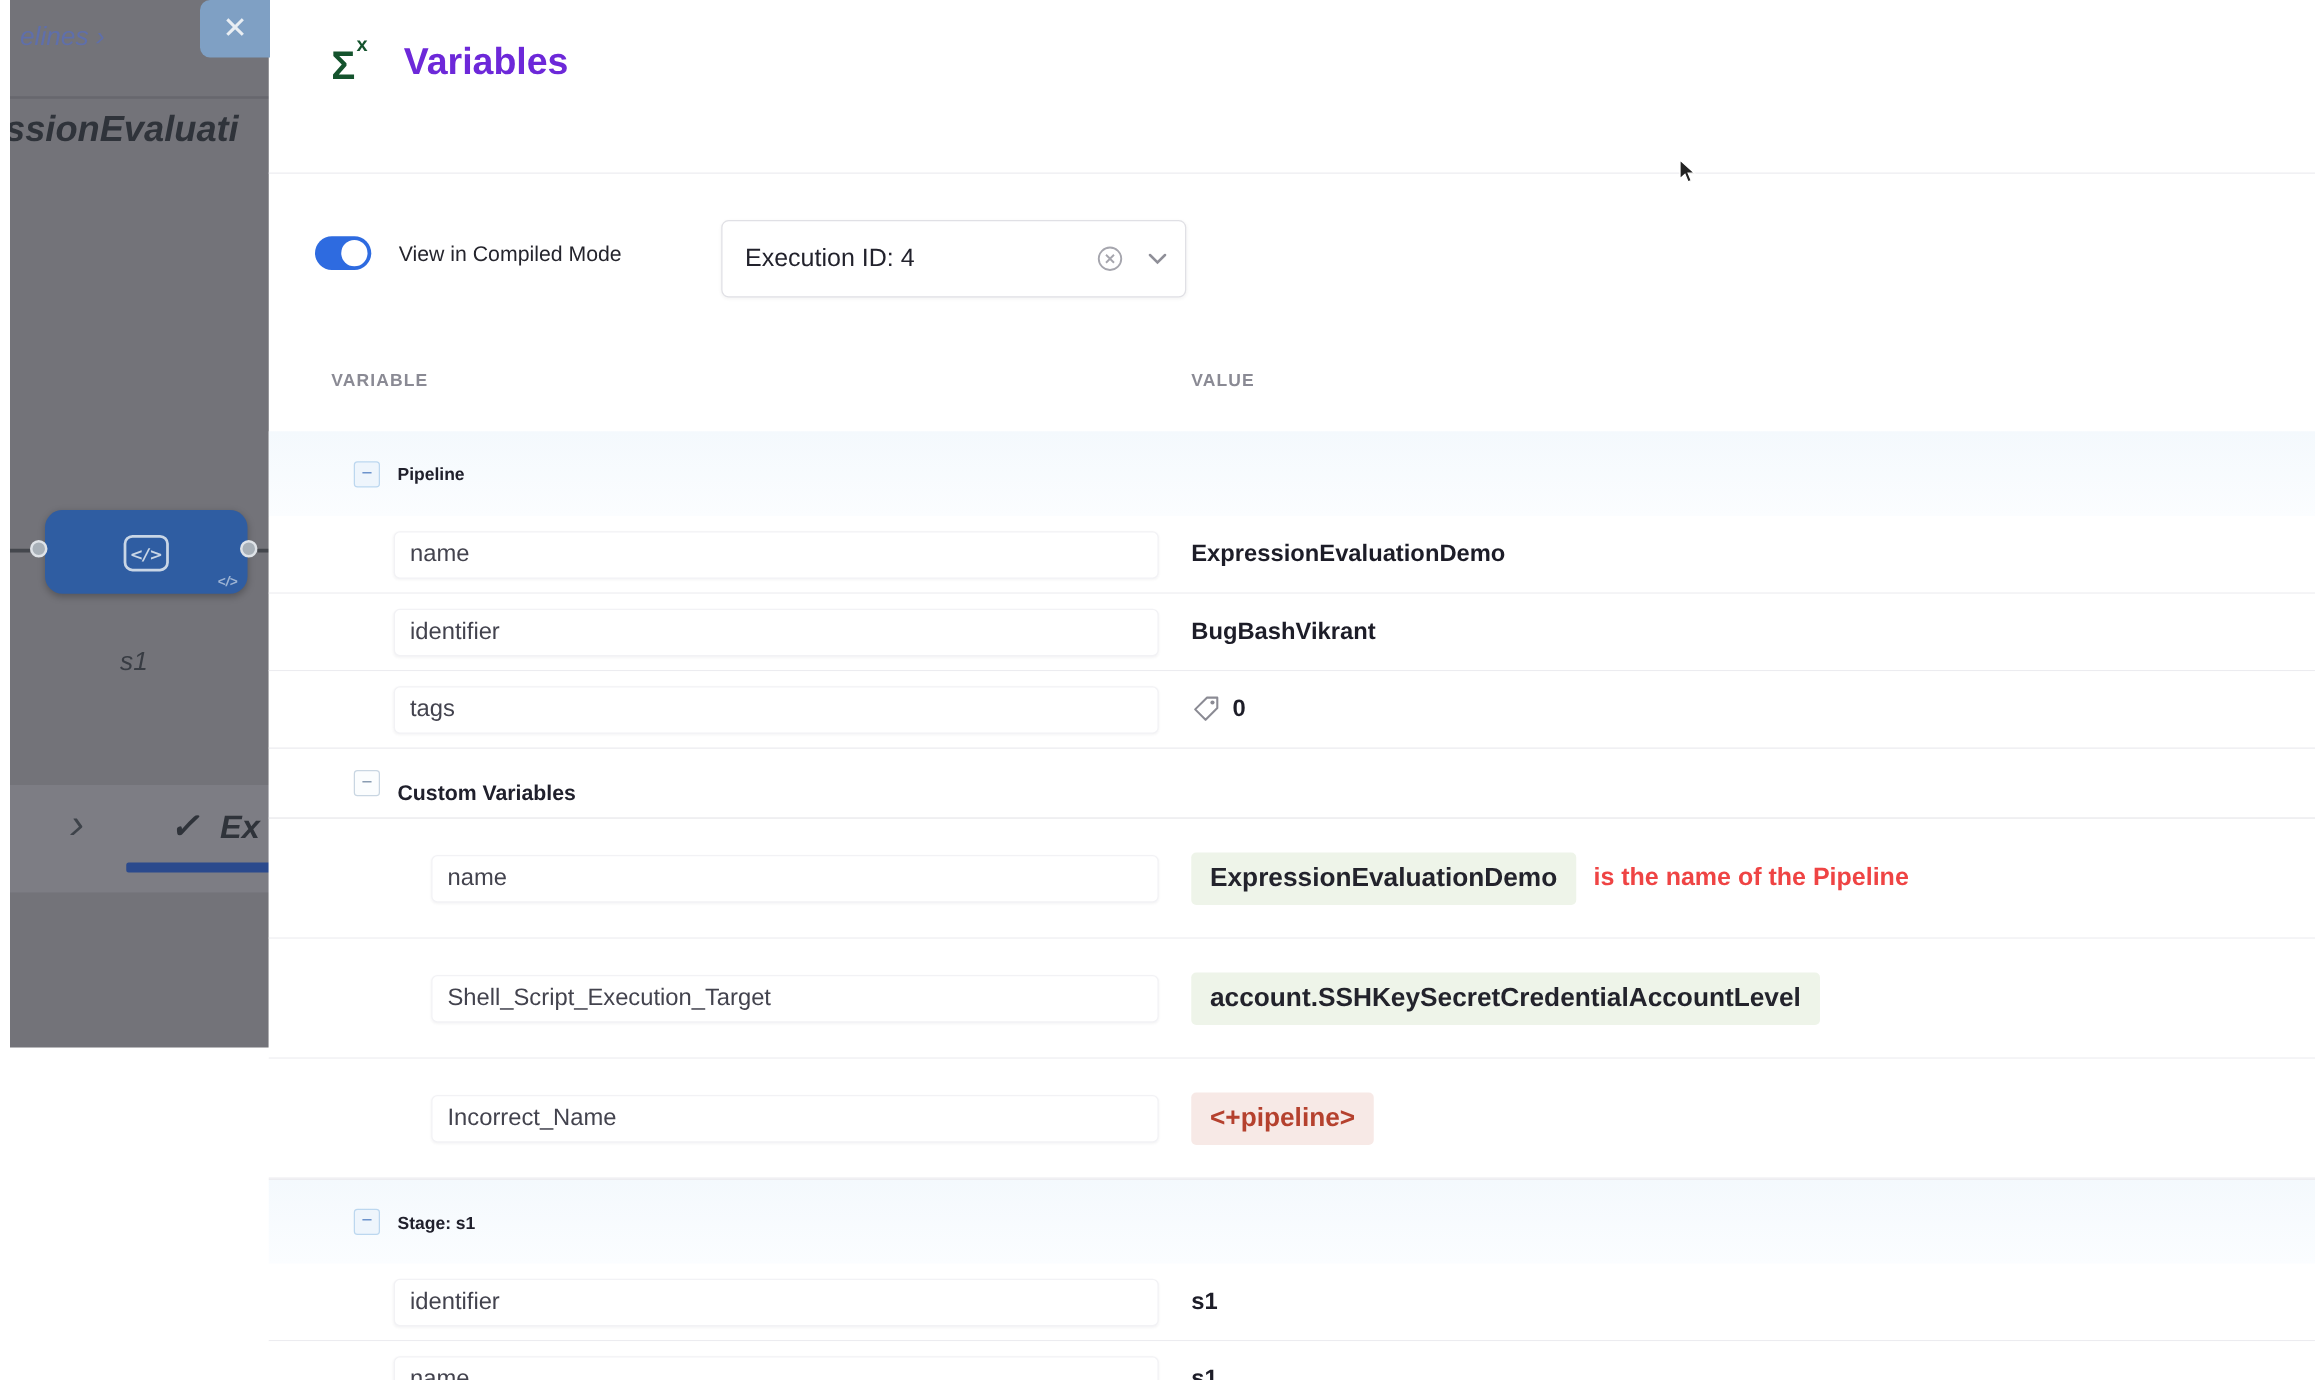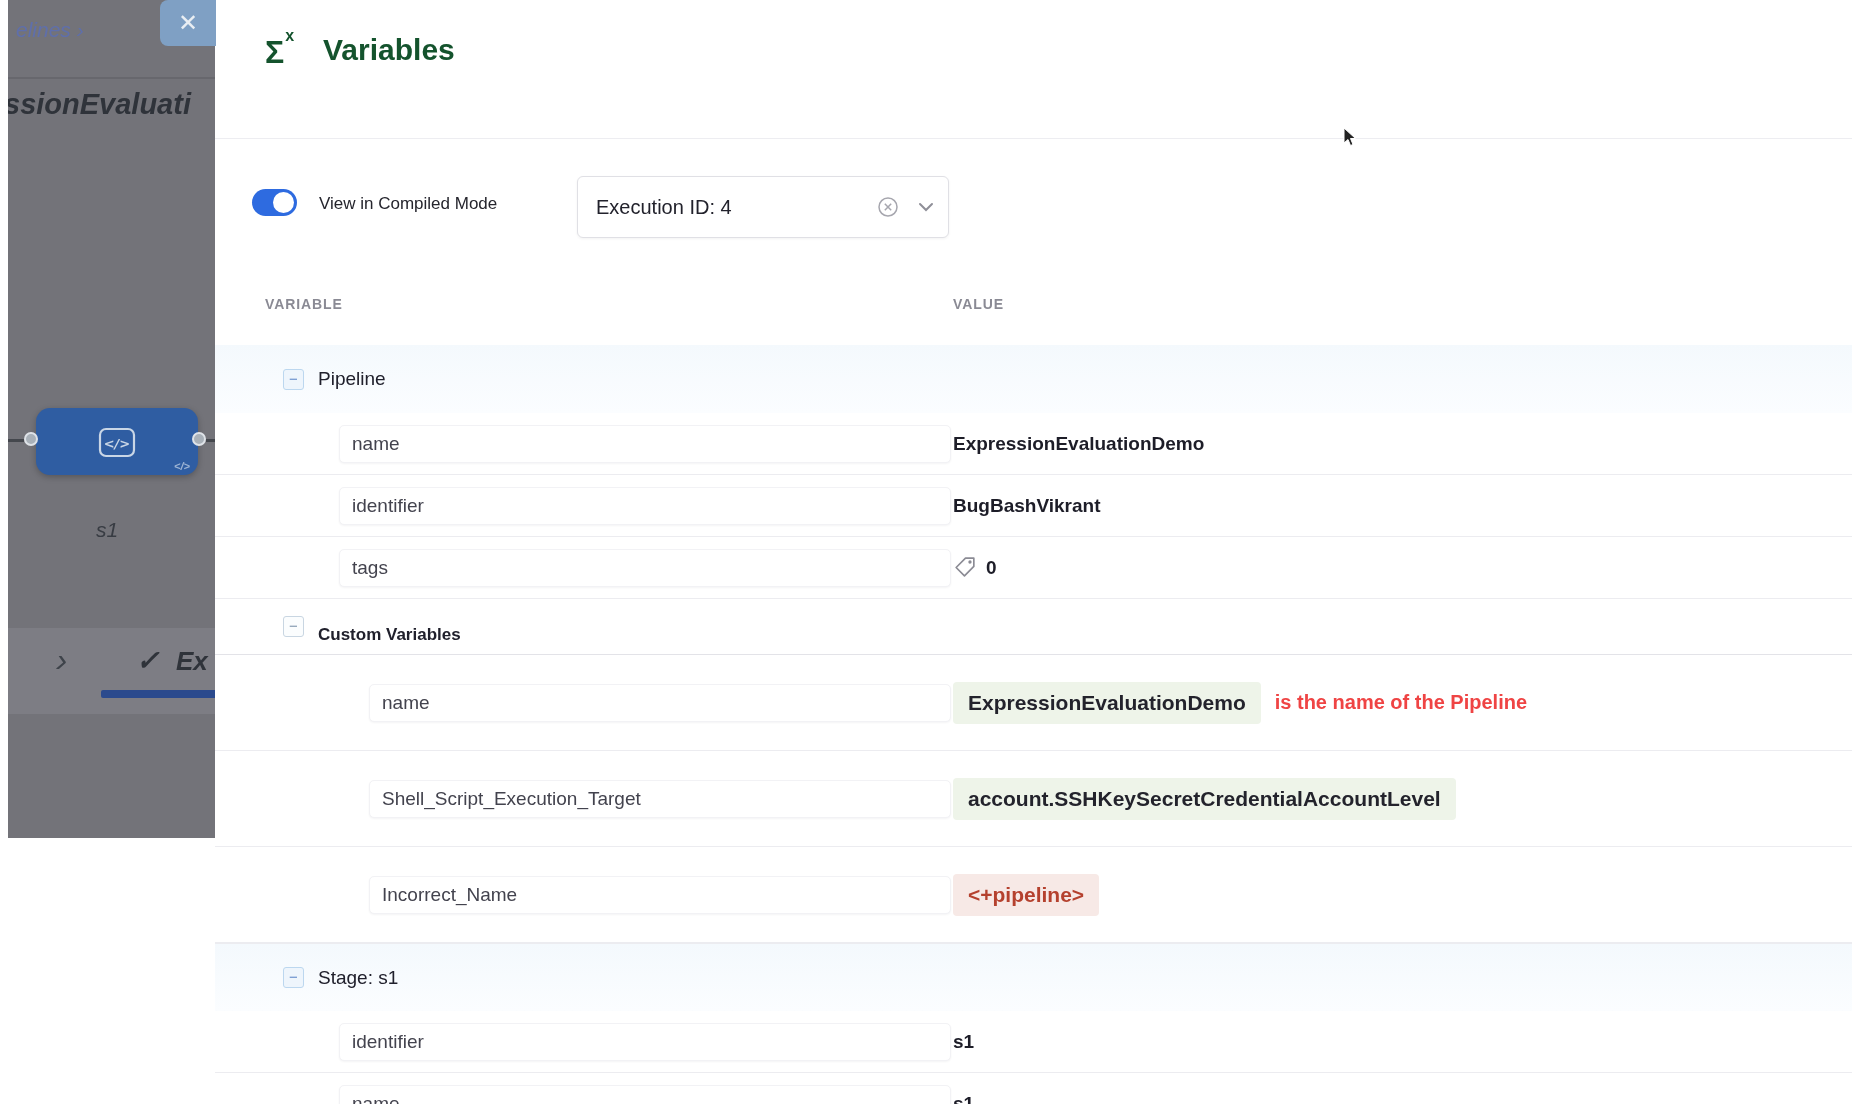--- a/index.html
+++ b/index.html
@@ -35,21 +35,21 @@
   .corner-dark { position:absolute; left:-12px; top:1090px; width:115px; height:22px; background:#3e4348; border-radius:8px; }
 
   
   #close-btn { position:absolute; left:160px; top:0; width:56px; height:46px; background:#7fa0c4; border:none; border-radius:8px 0 0 8px; cursor:pointer; z-index:5; }
   #close-btn span { font-size:24px; color:#e9eef3; line-height:46px; font-weight:400; }
 
   
   #panel { position:absolute; left:215px; top:0; width:1637px; height:1104px; background:#ffffff; }
   .panel-sigma { position:absolute; left:50px; top:36px; font-size:32px; font-weight:700; color:#14532d; line-height:1; }
   .panel-sigma sup { font-size:16px; font-weight:700; position:relative; top:-10px; left:1px; }
-  .panel-title { position:absolute; left:108px; top:33px; font-size:30px; font-weight:700; color:#14532d; }
+  .panel-title { position:absolute; left:108px; top:33px; font-size:30px; font-weight:700; color:#6d28d9; }
   .header-divider { position:absolute; left:0; top:138px; width:1637px; height:1px; background:#ededf1; }
 
   
   .toggle { position:absolute; left:37px; top:189px; width:45px; height:27px; border-radius:14px; background:#2e6be0; cursor:pointer; }
   .toggle .knob { position:absolute; right:3px; top:3px; width:21px; height:21px; border-radius:50%; background:#ffffff; }
   .toggle-label { position:absolute; left:104px; top:194px; font-size:17px; color:#25252d; }
   .exec-select { position:absolute; left:362px; top:176px; width:372px; height:62px; background:#fff; border:1px solid #e0e0e5; border-radius:6px; box-shadow:0 1px 3px rgba(0,0,0,0.05); display:flex; align-items:center; padding:0 14px 0 18px; cursor:pointer; }
   .exec-select .val { flex:1; font-size:20px; color:#22222c; }
   .exec-select .clear { margin-right:18px; display:flex; }
   .exec-select .chev { display:flex; }
@@ -58,24 +58,24 @@
   .col-head { position:absolute; top:296px; font-size:14px; font-weight:700; color:#8a8a94; letter-spacing:0.9px; }
   .col-head.var { left:50px; }
   .col-head.val { left:738px; }
 
   #table { position:absolute; left:0; top:345px; width:1637px; }
   .sec-header { display:flex; align-items:center; height:68px; background:linear-gradient(#f4f9fd,#fbfdff); cursor:pointer; }
   .sec-header.plain { background:#ffffff; height:56px; border-bottom:1px solid #e3e3e8; }
   .sec-header.bordered { border-top:1px solid #ececf0; }
   .minus { width:21px; height:21px; margin-left:68px; margin-right:14px; border:1px solid #bcd7ef; background:#eef5fc; border-radius:3px; color:#6089c8; font-size:15px; line-height:18px; text-align:center; cursor:pointer; flex:none; }
   .sec-header.plain .minus { border-color:#c9d6e2; background:#fbfdfe; color:#7e93ab; }
-  .sec-title { font-size:19px; font-weight:400; color:#20202c; }
+  .sec-title { font-size:14px; font-weight:700; color:#20202c; }
   .sec-header.plain .sec-title { font-size:17px; font-weight:600;margin-top:16px; }
 
-  .row { position:relative; display:flex; align-items:center; height:62px; border-bottom:1px solid #ececf0; background:#fff;padding-left:24px; }
+  .row { position:relative; display:flex; align-items:center; height:62px; border-bottom:1px solid #ececf0; background:#fff; }
   .row.tall { height:96px; }
   .label-pill { margin-left:100px; width:612px; height:38px; background:#ffffff; border:1px solid #f2f2f5; border-radius:5px; box-shadow:0 1px 2px rgba(31,31,60,0.05); display:flex; align-items:center; padding:0 12px; font-size:19px; color:#43434e; }
   .label-pill.indent { margin-left:130px; width:582px; }
   .value-cell { position:absolute; left:738px; display:flex; align-items:center; gap:8px; }
   .value-text { font-size:19px; font-weight:600; color:#1d1d28; }
   .chip { padding:9px 15px; border-radius:4px; font-size:21px; font-weight:600; color:#23232c; white-space:nowrap; }
   .chip.red { color:#b5412e; font-weight:700; }
   .suffix { font-size:20px; font-weight:700; color:#ef4444; margin-left:6px; white-space:nowrap; }
 
   .cursor { position:absolute; left:1128px; top:128px; z-index:9; }

